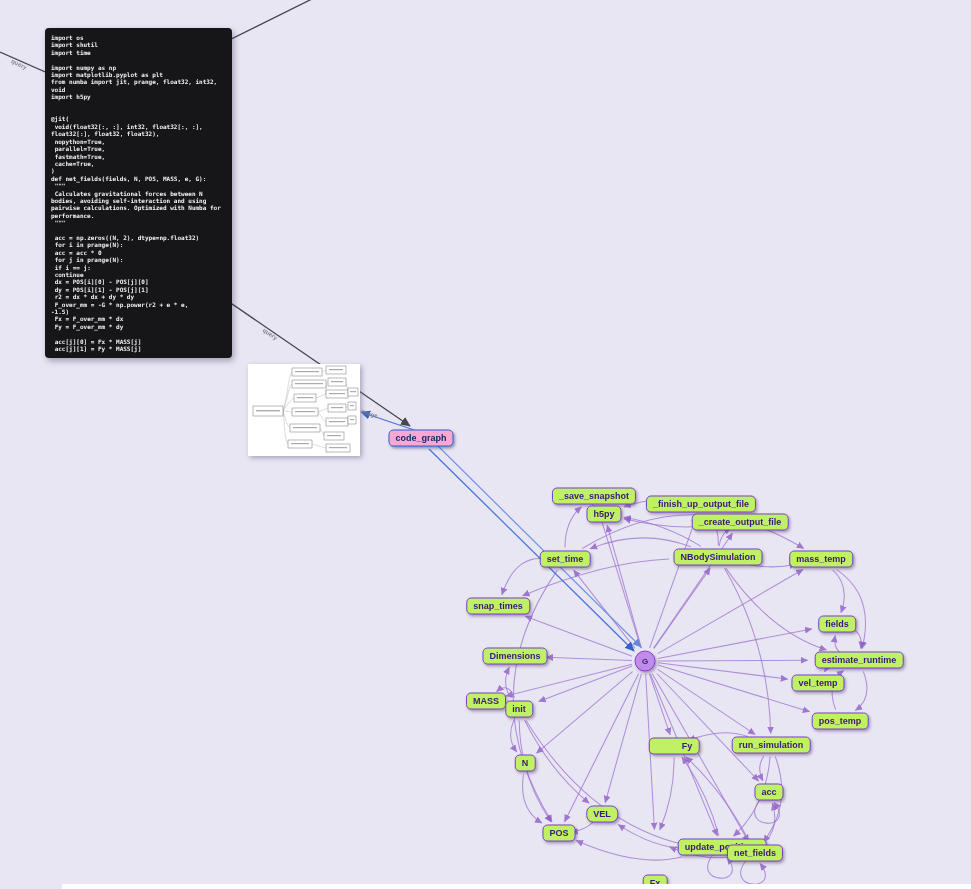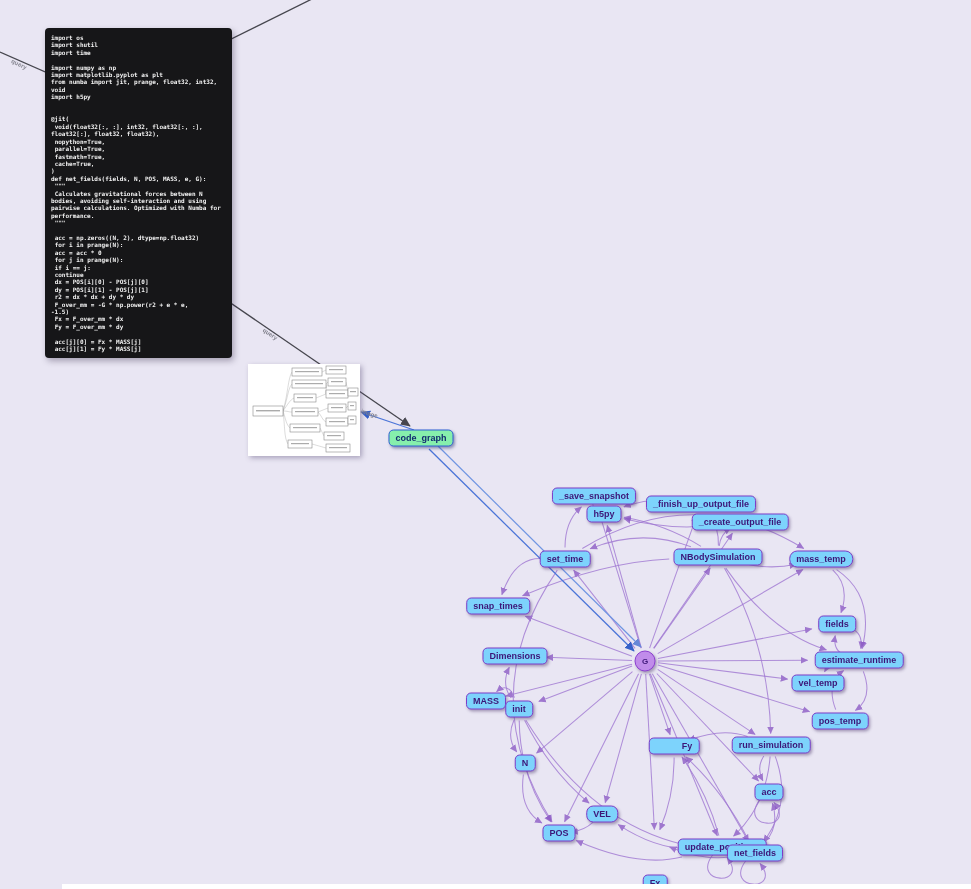--- a/index.html
+++ b/index.html
@@ -20,32 +20,32 @@
     background:#ffffff;box-shadow:2px 2px 5px rgba(90,80,120,.45);
   }
   #label-layer{position:absolute;inset:0;z-index:4;pointer-events:none;}
   .edge-label{
     position:absolute;font:bold 6px "Liberation Sans",sans-serif;
     color:#83838e;transform-origin:0 0;white-space:nowrap;
   }
   #node-layer{position:absolute;inset:0;z-index:5;}
   .gnode{
     position:absolute;transform:translate(-50%,-50%);
-    background:#7dd3fc;border:1.4px solid #7c3cc8;border-radius:5px;
+    background:#bef264;border:1.4px solid #7c3cc8;border-radius:5px;
     color:#3c1678;font:bold 9px "Liberation Sans",sans-serif;
     padding:2px 6px 3px 6px;white-space:nowrap;cursor:pointer;
     box-shadow:1.5px 2px 3px rgba(80,60,110,.45);
   }
   .gnode.circle{
     border-radius:50%;width:19px;height:19px;padding:0;
     display:flex;align-items:center;justify-content:center;
     background:#c08cea;border-color:#8c3fd0;font-size:8px;
   }
   .gnode.blue{
-    background:#86efac;border-color:#2e60d4;color:#122c70;
+    background:#f9a8d4;border-color:#2e60d4;color:#122c70;
     box-shadow:1.5px 2px 3px rgba(50,60,120,.5);
   }
   #bottom-strip{
     position:absolute;left:62px;right:0;bottom:0;height:5px;
     background:#ffffff;z-index:6;
   }
 </style>
 </head>
 <body>
 
@@ -258,21 +258,21 @@
       <span class="edge-label" style="left: 362px; top: 408px; transform: rotate(18deg);">image</span>
     </div>
   <div id="node-layer">
       <div class="gnode circle" style="left: 645px; top: 661px;">G</div>
       <div class="gnode" style="left: 594px; top: 496px;">_save_snapshot</div>
       <div class="gnode" style="left: 604px; top: 514px;">h5py</div>
       <div class="gnode" style="left: 701px; top: 504px;">_finish_up_output_file</div>
       <div class="gnode" style="left: 740px; top: 522px;">_create_output_file</div>
       <div class="gnode" style="left: 718px; top: 557px;">NBodySimulation</div>
       <div class="gnode" style="left: 565px; top: 559px;">set_time</div>
-      <div class="gnode" style="left: 821px; top: 559px; border-radius: 8px;">mass_temp</div>
+      <div class="gnode" style="left: 821px; top: 559px;">mass_temp</div>
       <div class="gnode" style="left: 498px; top: 606px;">snap_times</div>
       <div class="gnode" style="left: 837px; top: 624px;">fields</div>
       <div class="gnode" style="left: 859px; top: 660px;">estimate_runtime</div>
       <div class="gnode" style="left: 515px; top: 656px;">Dimensions</div>
       <div class="gnode" style="left: 818px; top: 683px;">vel_temp</div>
       <div class="gnode" style="left: 486px; top: 701px;">MASS</div>
       <div class="gnode" style="left: 519px; top: 709px;">init</div>
       <div class="gnode" style="left: 840px; top: 721px;">pos_temp</div>
       <div class="gnode" style="left: 525px; top: 763px;">N</div>
       <div class="gnode" style="left: 674px; top: 746px; padding-left: 32px;">Fy</div>

